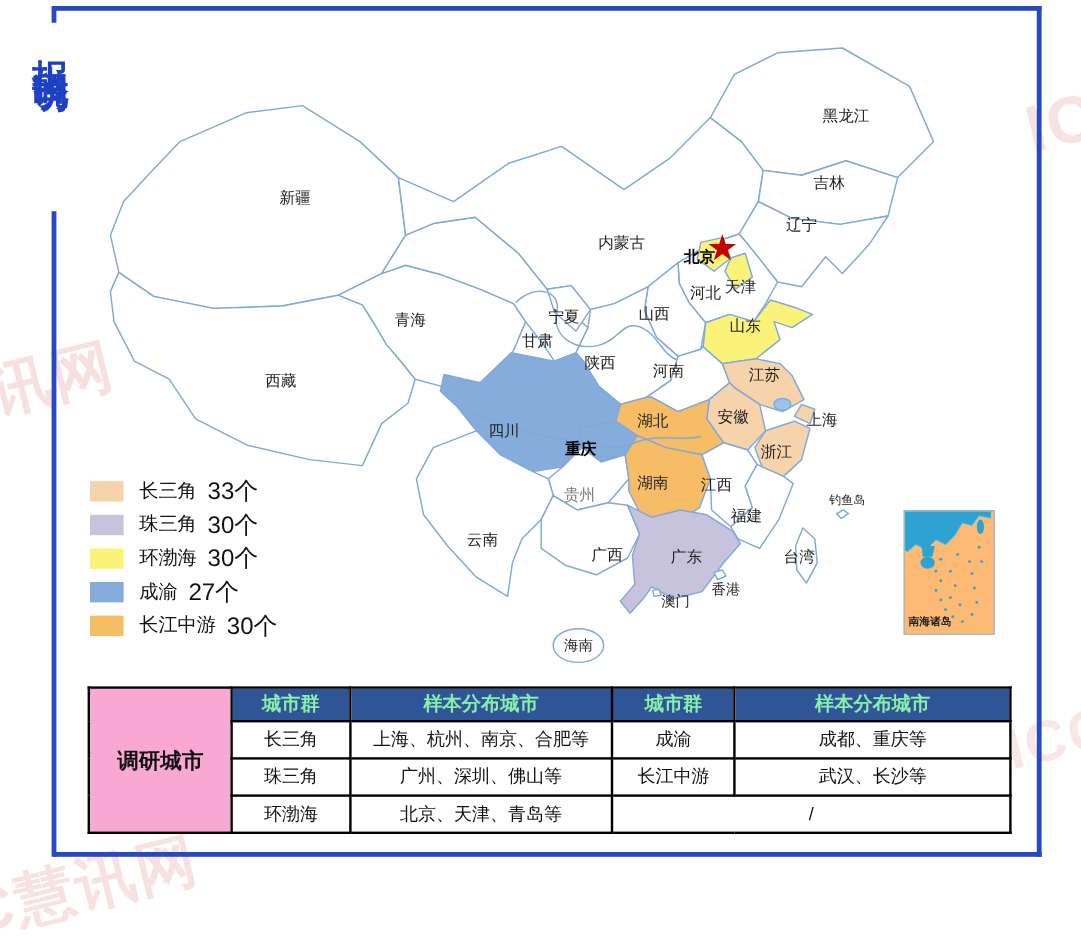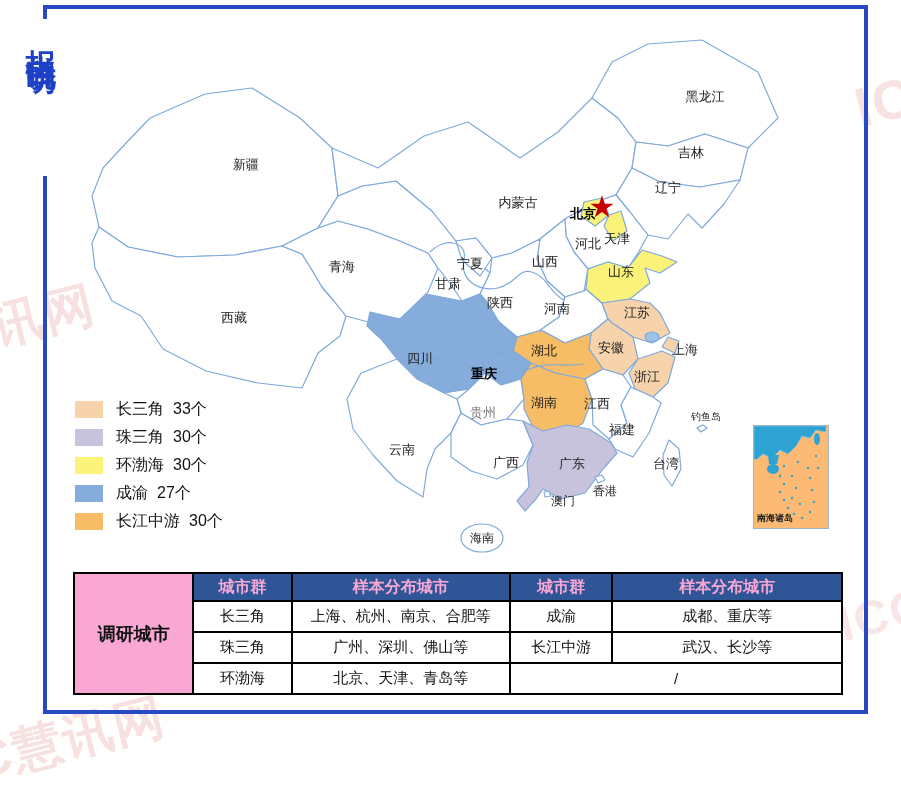--- a/index.html
+++ b/index.html
@@ -23,29 +23,29 @@
   .ml{font-size:13px;fill:#222;text-anchor:middle}
   .ml.b{font-weight:bold;fill:#000}
   .ml.s{font-size:12px}
   .ml.xs{font-size:10px}
   #beijing-star{font-size:30px;fill:#C40000;text-anchor:middle;stroke:none}
   
   #legend{position:absolute;left:75px;top:401px;display:flex;flex-direction:column;gap:11px}
   .lg-row{display:flex;align-items:center;height:17px}
   .sw{width:28px;height:17px;margin-right:13px;flex:none}
   .lg-name{font-size:16px;margin-right:9px;white-space:nowrap}
-  .lg-count{font-size:16px;white-space:nowrap}
+  .lg-count{font-size:20px;white-space:nowrap}
   
   #inset{position:absolute;left:753px;top:425px;width:74px;height:102px;background:#fdba74;border:1px solid #9FB6C4}
   #inset-label{position:absolute;left:3px;bottom:3px;font-size:9px;color:#222;font-weight:bold}
   
   #tableWrap{position:absolute;left:73px;top:572px}
   table{border-collapse:collapse;table-layout:fixed;width:770px;background:#fff}
   th,td{border:2px solid #000;text-align:center;padding:0;overflow:hidden;white-space:nowrap}
-  th{background:#2F5597;color:#f9a8d4;font-size:16px;height:26px;font-weight:bold}
+  th{background:#2F5597;color:#86efac;font-size:16px;height:26px;font-weight:bold}
   td{font-size:15px;height:29px}
   td.rowhead{font-weight:bold;font-size:18px;background:#f9a8d4}
   
   #notes{position:absolute;left:8px;top:728px;width:878px;font-size:17px;font-weight:bold;line-height:22px}
   
   .wm{position:absolute;color:#E9A9A9;font-weight:bold;transform:rotate(-14deg);
       white-space:nowrap;pointer-events:none;letter-spacing:2px}
 </style>
 </head>
 <body>

